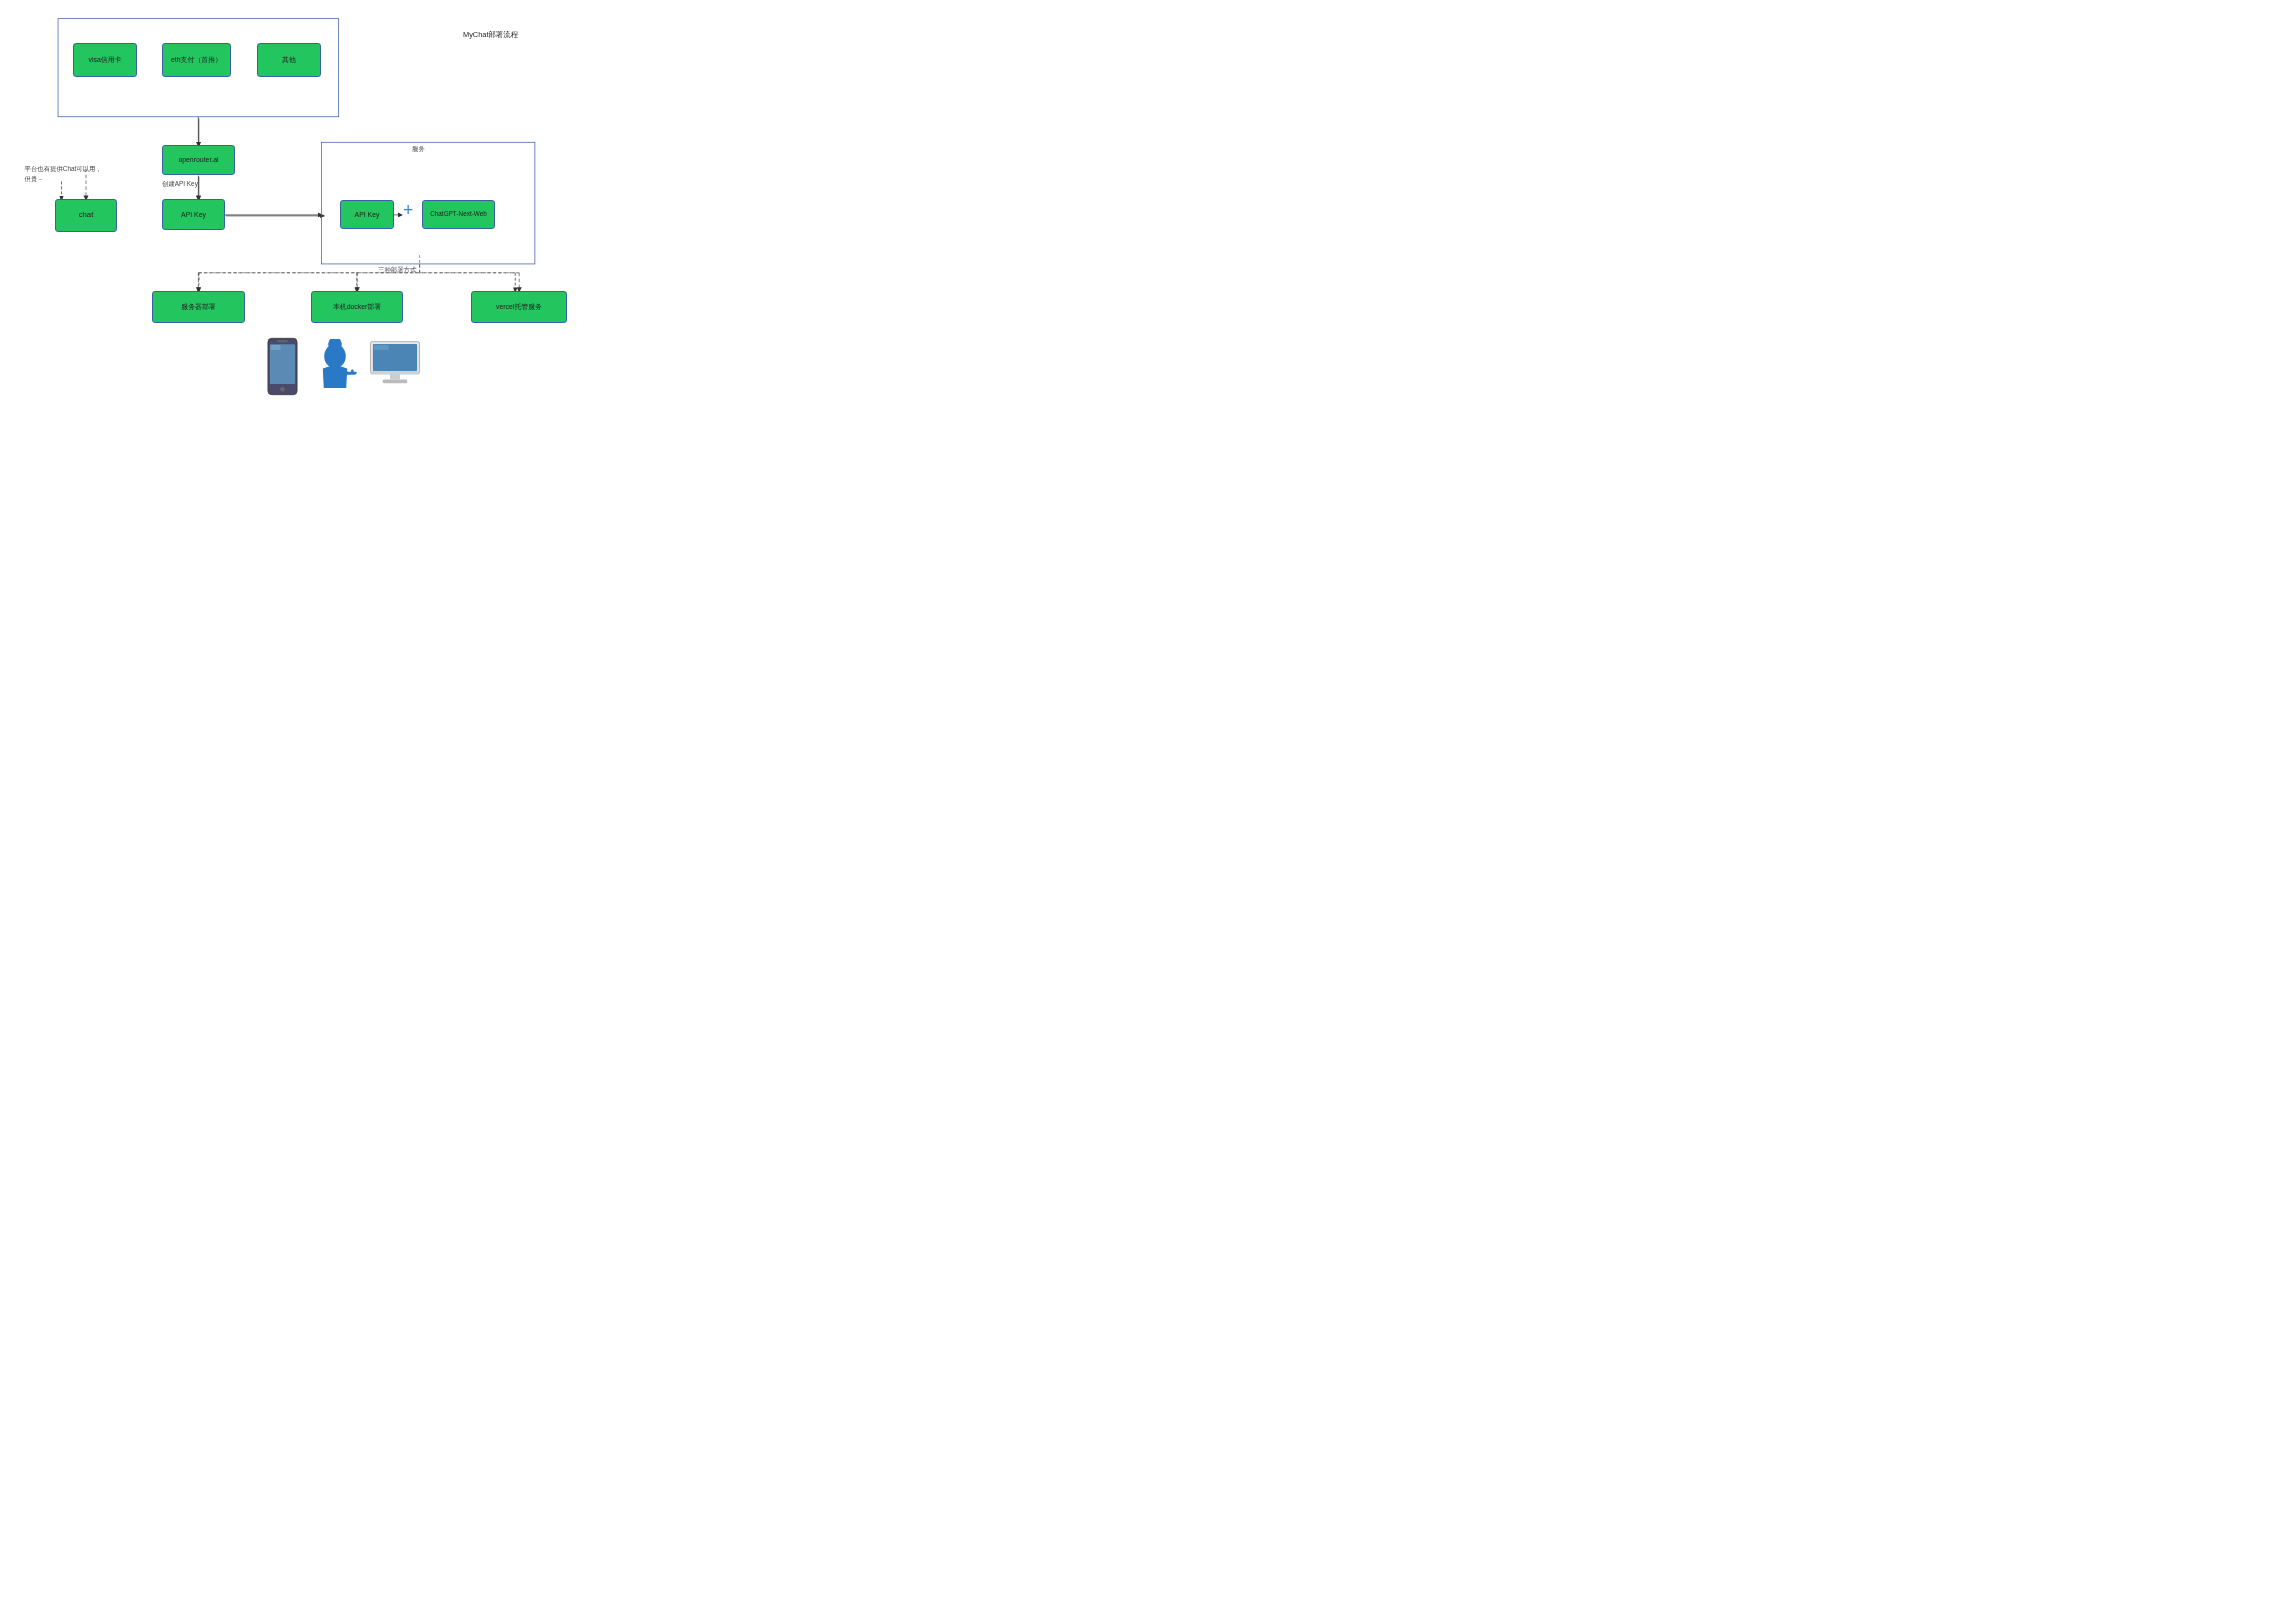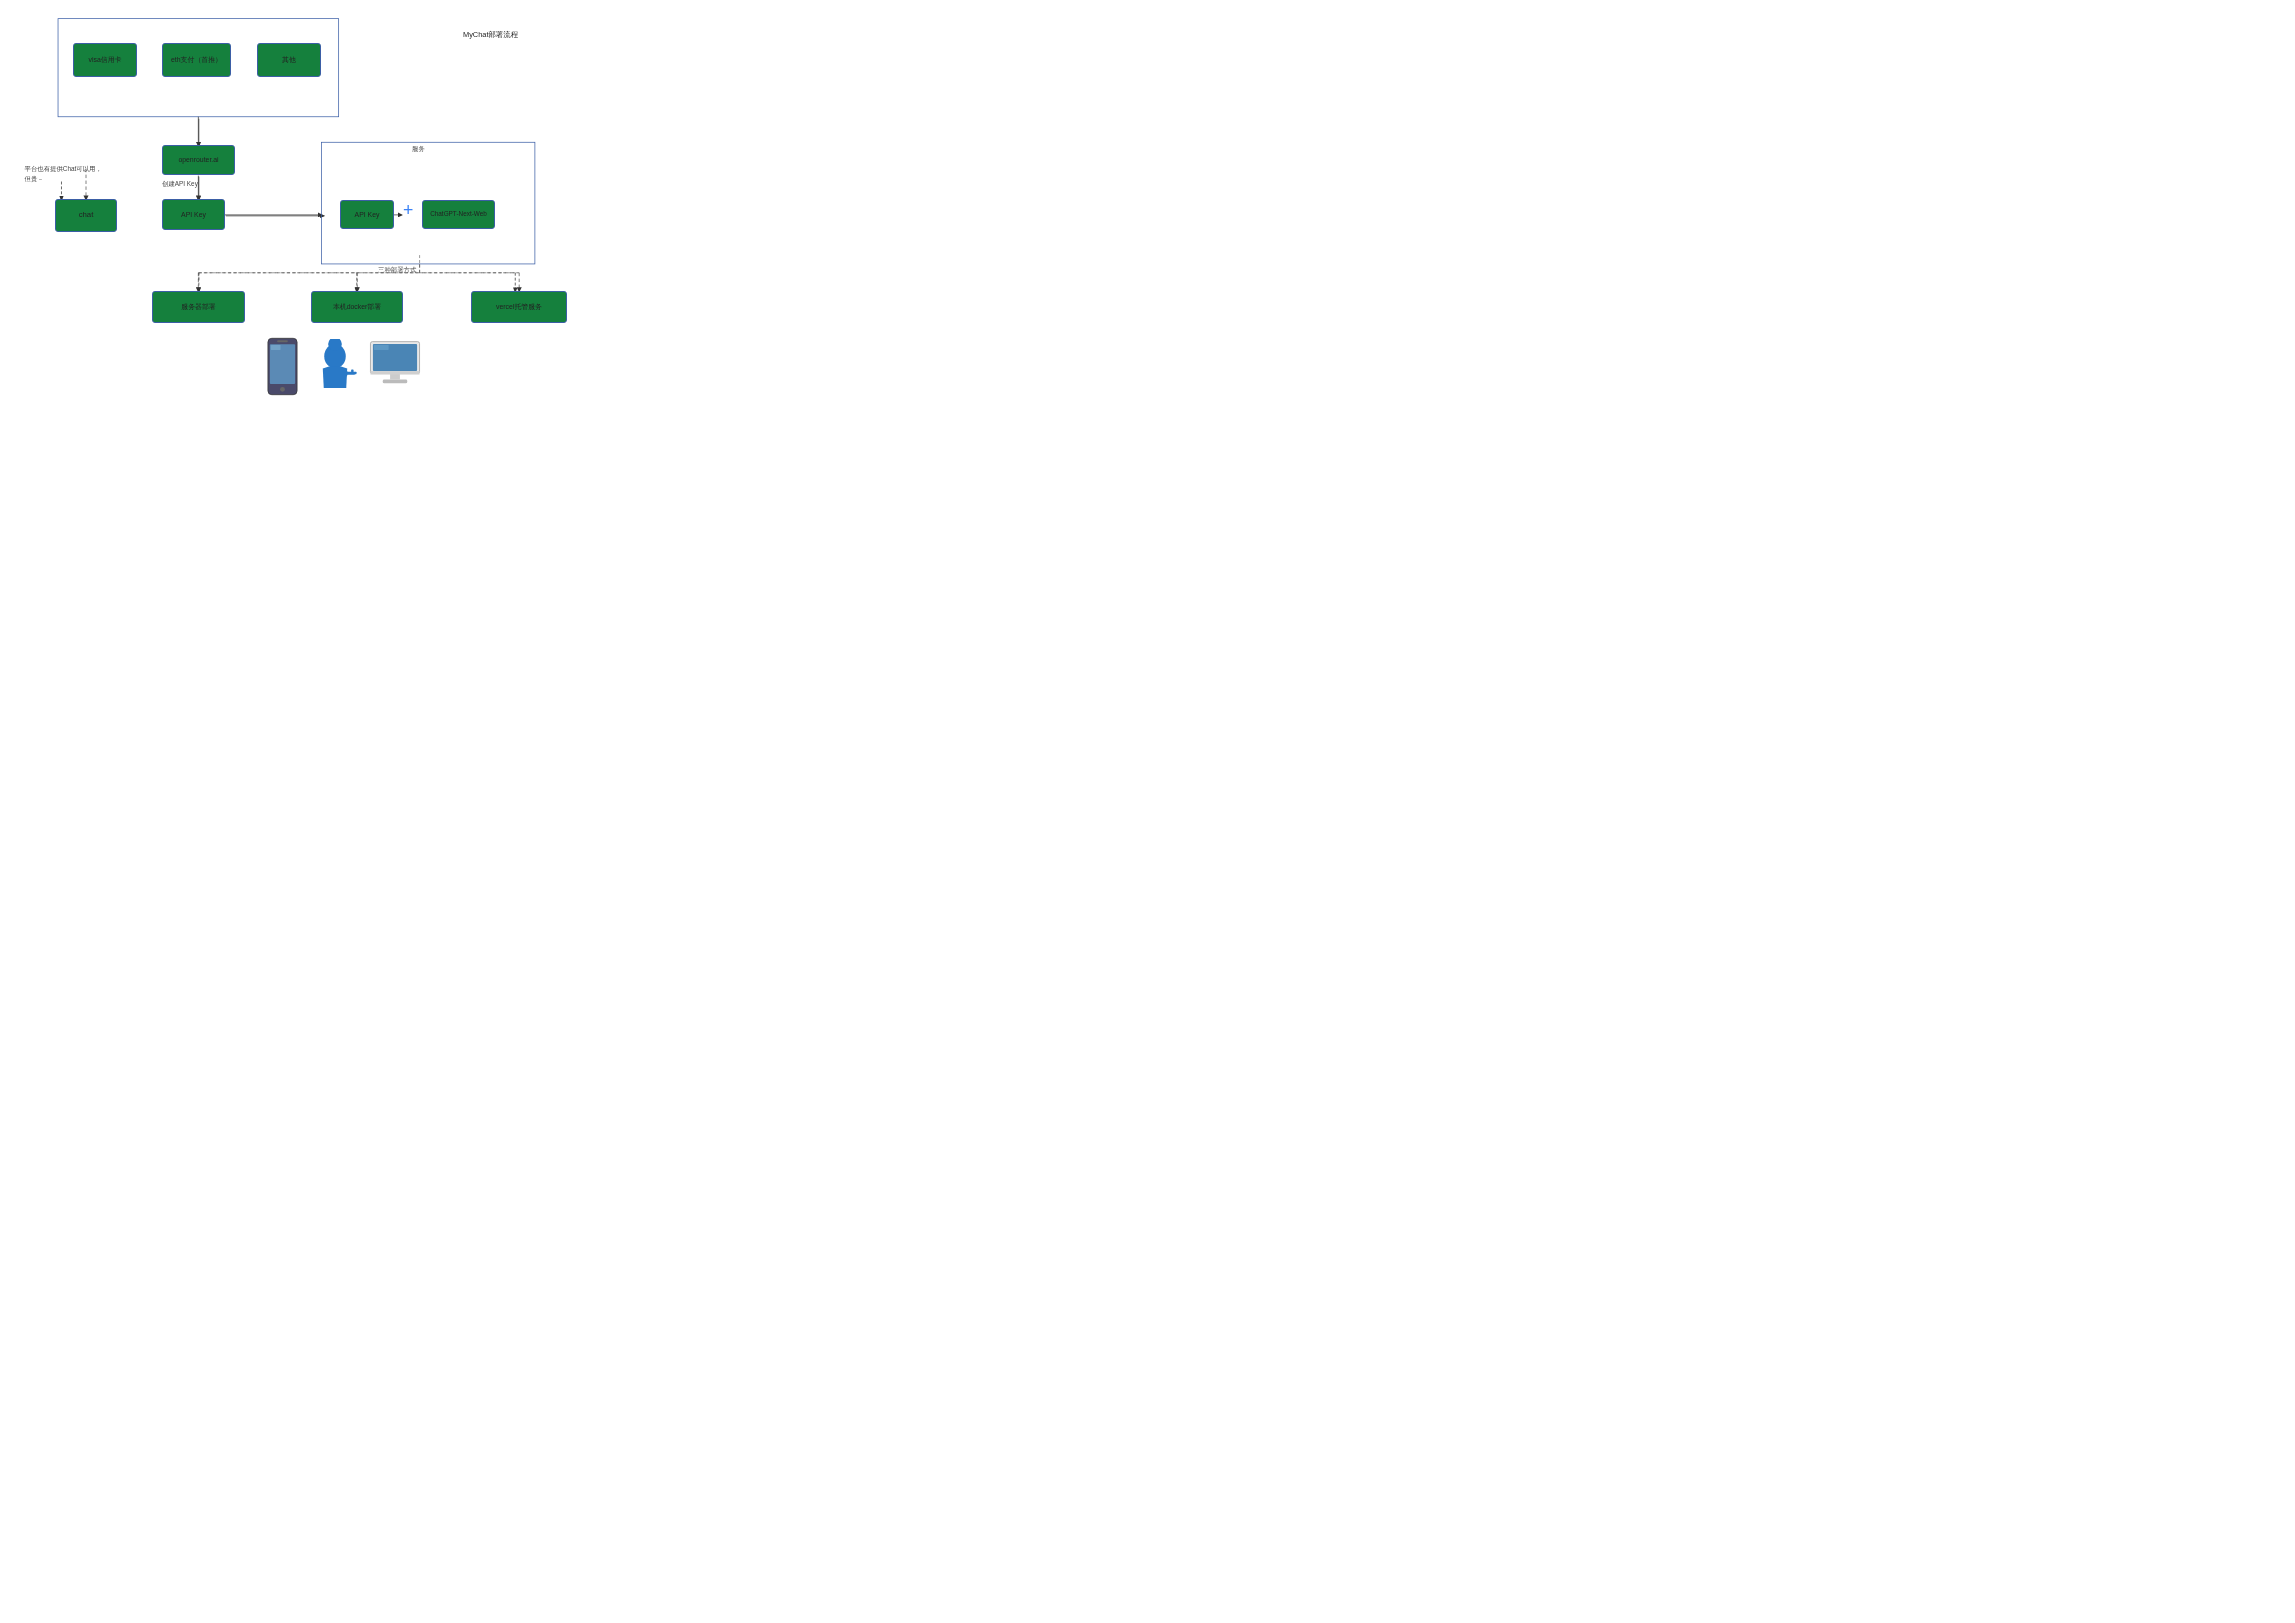--- a/index.html
+++ b/index.html
@@ -13,21 +13,21 @@
     }
     .diagram-container {
       position: relative;
       width: 589px;
       height: 417px;
     }
     .box {
       position: absolute;
       border: 0.7px solid #3b5ea6;
       border-radius: 2.9px;
-      background: #15803d;
+      background: #22c55e;
       display: flex;
       align-items: center;
       justify-content: center;
       text-align: center;
       font-size: 6.9px;
       color: #222;
       line-height: 1.4;
     }
     .title-label {
       position: absolute;

